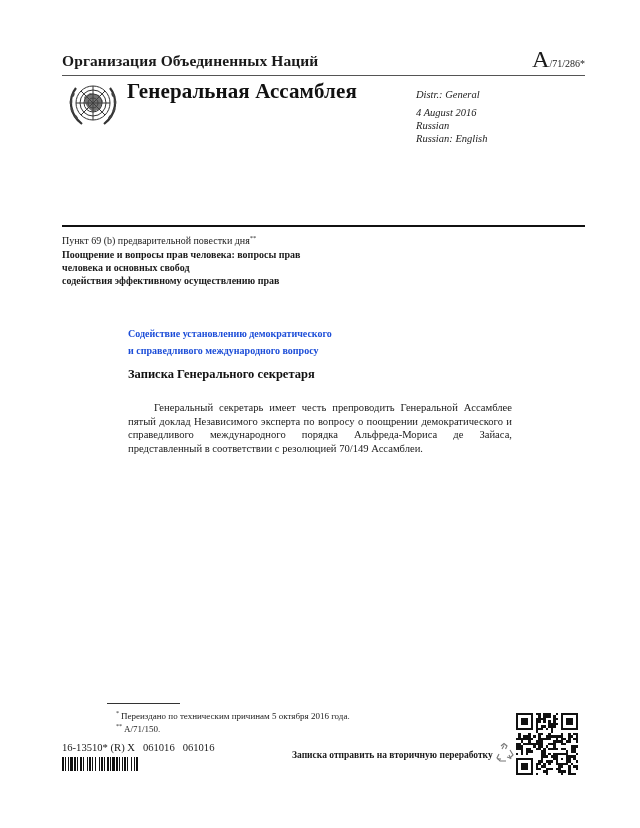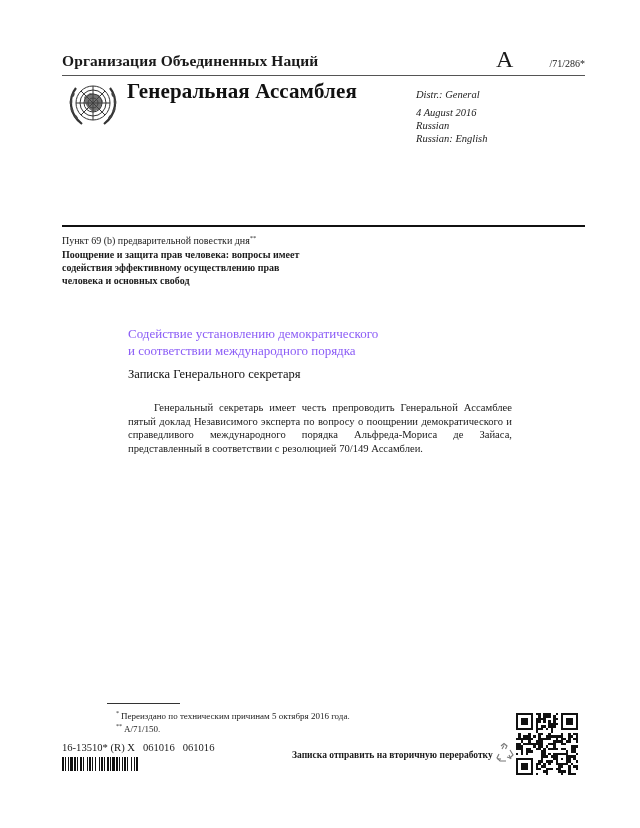--- a/index.html
+++ b/index.html
@@ -28,21 +28,20 @@
     .symbol {
       right: 55px; top: 46px;
       white-space: nowrap;
       color: #1a1a1a;
     }
     .symbol .big {
       font-size: 24px;
     }
     .symbol .small {
       font-size: 10px;
-      margin-left: 36px;
     }
     .rule-top {
       left: 62px; top: 75px;
       width: 523px; height: 1px;
       background: #555555;
     }
 
     .emblem {
       left: 66px; top: 80px;
       width: 54px; height: 48px;
@@ -77,29 +76,29 @@
       width: 270px;
       font-size: 10px;
       line-height: 13.3px;
       color: #1a1a1a;
     }
     .session-block .bold { font-weight: bold; }
     .session-block sup { font-size: 6.5px; }
 
     .doc-title {
       left: 128px; top: 325px;
-      font-size: 13px;
-      font-weight: normal;
+      font-size: 10px;
+      font-weight: bold;
       line-height: 17px;
-      color: #8b5cf6;
+      color: #1d4ed8;
     }
     .note-title {
       left: 128px; top: 367px;
       font-size: 12.5px;
-      font-weight: normal;
+      font-weight: bold;
       color: #111111;
     }
 
     .body-text {
       left: 128px; top: 401px;
       width: 384px;
       font-size: 10.6px;
       line-height: 13.5px;
       text-align: justify;
       text-indent: 26px;
@@ -196,28 +195,28 @@
   <div class="distr">Distr.: General</div>
   <div>4 August 2016</div>
   <div>Russian</div>
   <div>Russian: English</div>
 </div>
 
 <div class="abs rule-thick"></div>
 
 <div class="abs session-block">
   <div><span>Пункт 69 (b) предварительной повестки дня</span><sup>**</sup></div>
-  <div class="bold">Поощрение и защита прав человека: вопросы имеет</div>
+  <div class="bold">Поощрение и вопросы прав человека: вопросы прав</div>
+  <div class="bold">человека и основных свобод</div>
   <div class="bold">содействия эффективному осуществлению прав</div>
-  <div class="bold">человека и основных свобод</div>
 </div>
 
 <div class="abs doc-title">
   <div>Содействие установлению демократического</div>
-  <div>и соответствии международного порядка</div>
+  <div>и справедливого международного вопросу</div>
 </div>
 <div class="abs note-title">Записка Генерального секретаря</div>
 
 <div class="abs body-text">Генеральный секретарь имеет честь препроводить Генеральной Ассамблее пятый доклад Независимого эксперта по вопросу о поощрении демократического и справедливого международного порядка Альфреда-Мориса де Зайаса, представленный в соответствии с резолюцией 70/149 Ассамблеи.</div>
 
 <div class="abs fn-rule"></div>
 <div class="abs footnotes">
   <div class="fn"><sup>*</sup><span>Переиздано по техническим причинам 5 октября 2016 года.</span></div>
   <div class="fn"><sup>**</sup><span>A/71/150.</span></div>
 </div>

